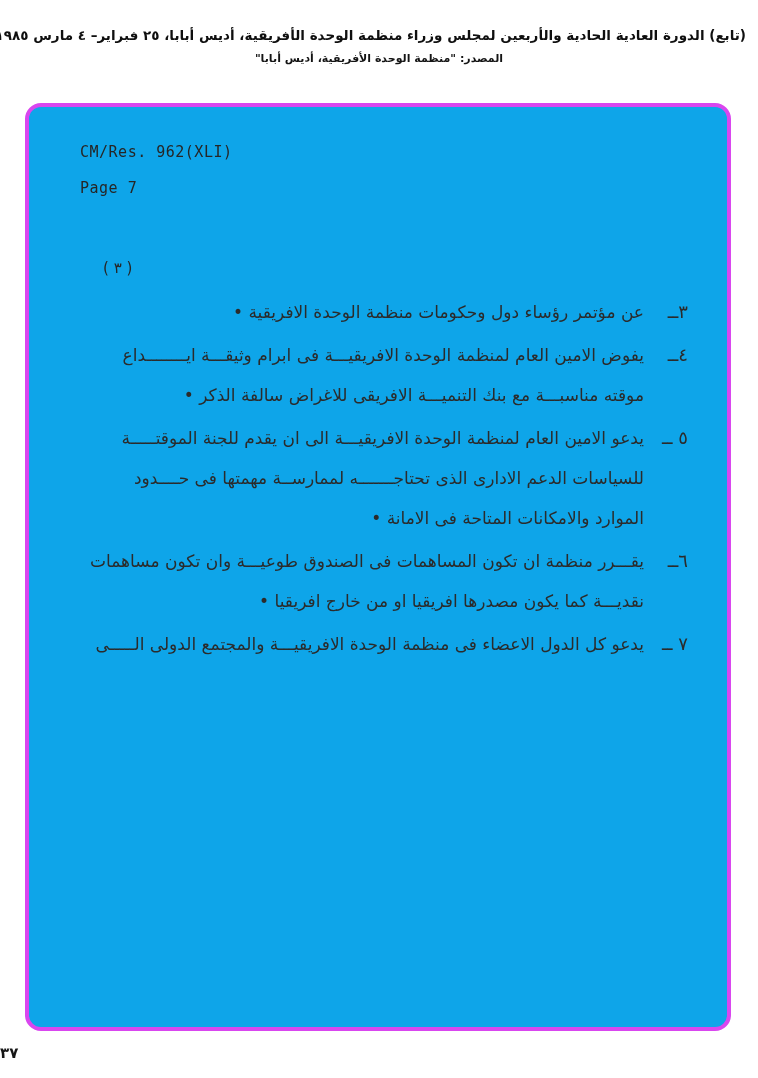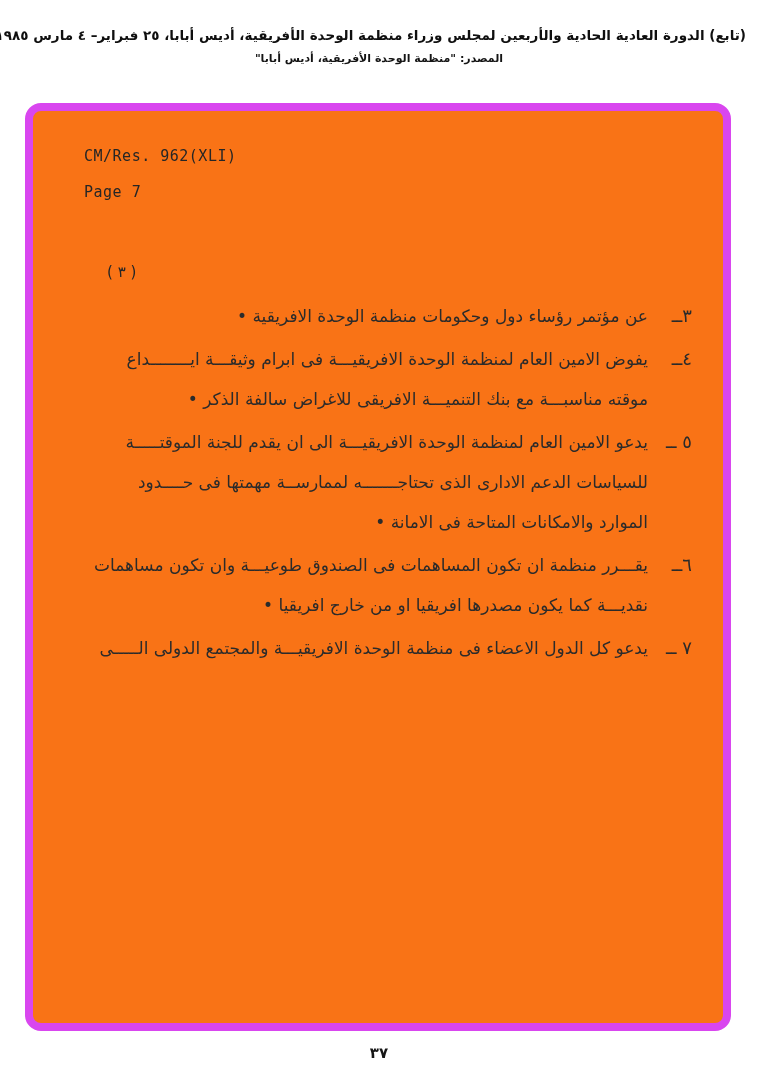--- a/index.html
+++ b/index.html
@@ -16,22 +16,22 @@
     white-space:nowrap; letter-spacing:0.2px;
   }
   .hdr2 {
     position:absolute; top:52px; left:0; right:0;
     direction:rtl; text-align:center;
     font-size:11px; font-weight:bold; color:#141414;
   }
   .frame {
     position:absolute; left:25px; top:103px;
     width:706px; height:928px;
-    border:8px solid #d946ef; border-radius:16px;
-    background:#f97316;
+    border:4px solid #d946ef; border-radius:16px;
+    background:#0ea5e9;
   }
   .ref {
     position:absolute; left:51px; top:36px;
     font-family:"DejaVu Sans Mono","Liberation Mono",monospace;
     font-size:15px; color:#262626; letter-spacing:0.5px;
     white-space:nowrap;
   }
   .pagelabel {
     position:absolute; left:51px; top:72px;
     font-family:"DejaVu Sans Mono","Liberation Mono",monospace;
@@ -48,21 +48,21 @@
   }
   .para { display:flex; margin-bottom:3px; }
   .pnum {
     flex:0 0 44px; text-align:right; white-space:nowrap;
     font-size:18px; color:#2b2b2b;
   }
   .ptext { flex:1 1 auto; min-width:0; overflow:hidden; }
   .pline { text-align:right; white-space:nowrap; }
   .footer {
     position:absolute; top:1044px; left:0; right:0;
-    text-align:center; font-size:15px; font-weight:bold; color:#161616;
+    text-align:left; font-size:15px; font-weight:bold; color:#161616;
     direction:rtl;
   }
 </style>
 </head>
 <body>
 
 <div class="hdr1">(تابع)  الدورة العادية الحادية والأربعين لمجلس وزراء منظمة الوحدة الأفريقية، أديس أبابا، ٢٥ فبراير– ٤ مارس ١٩٨٥</div>
 <div class="hdr2">المصدر:  "منظمة الوحدة الأفريقية، أديس أبابا"</div>
 
 <div class="frame">

